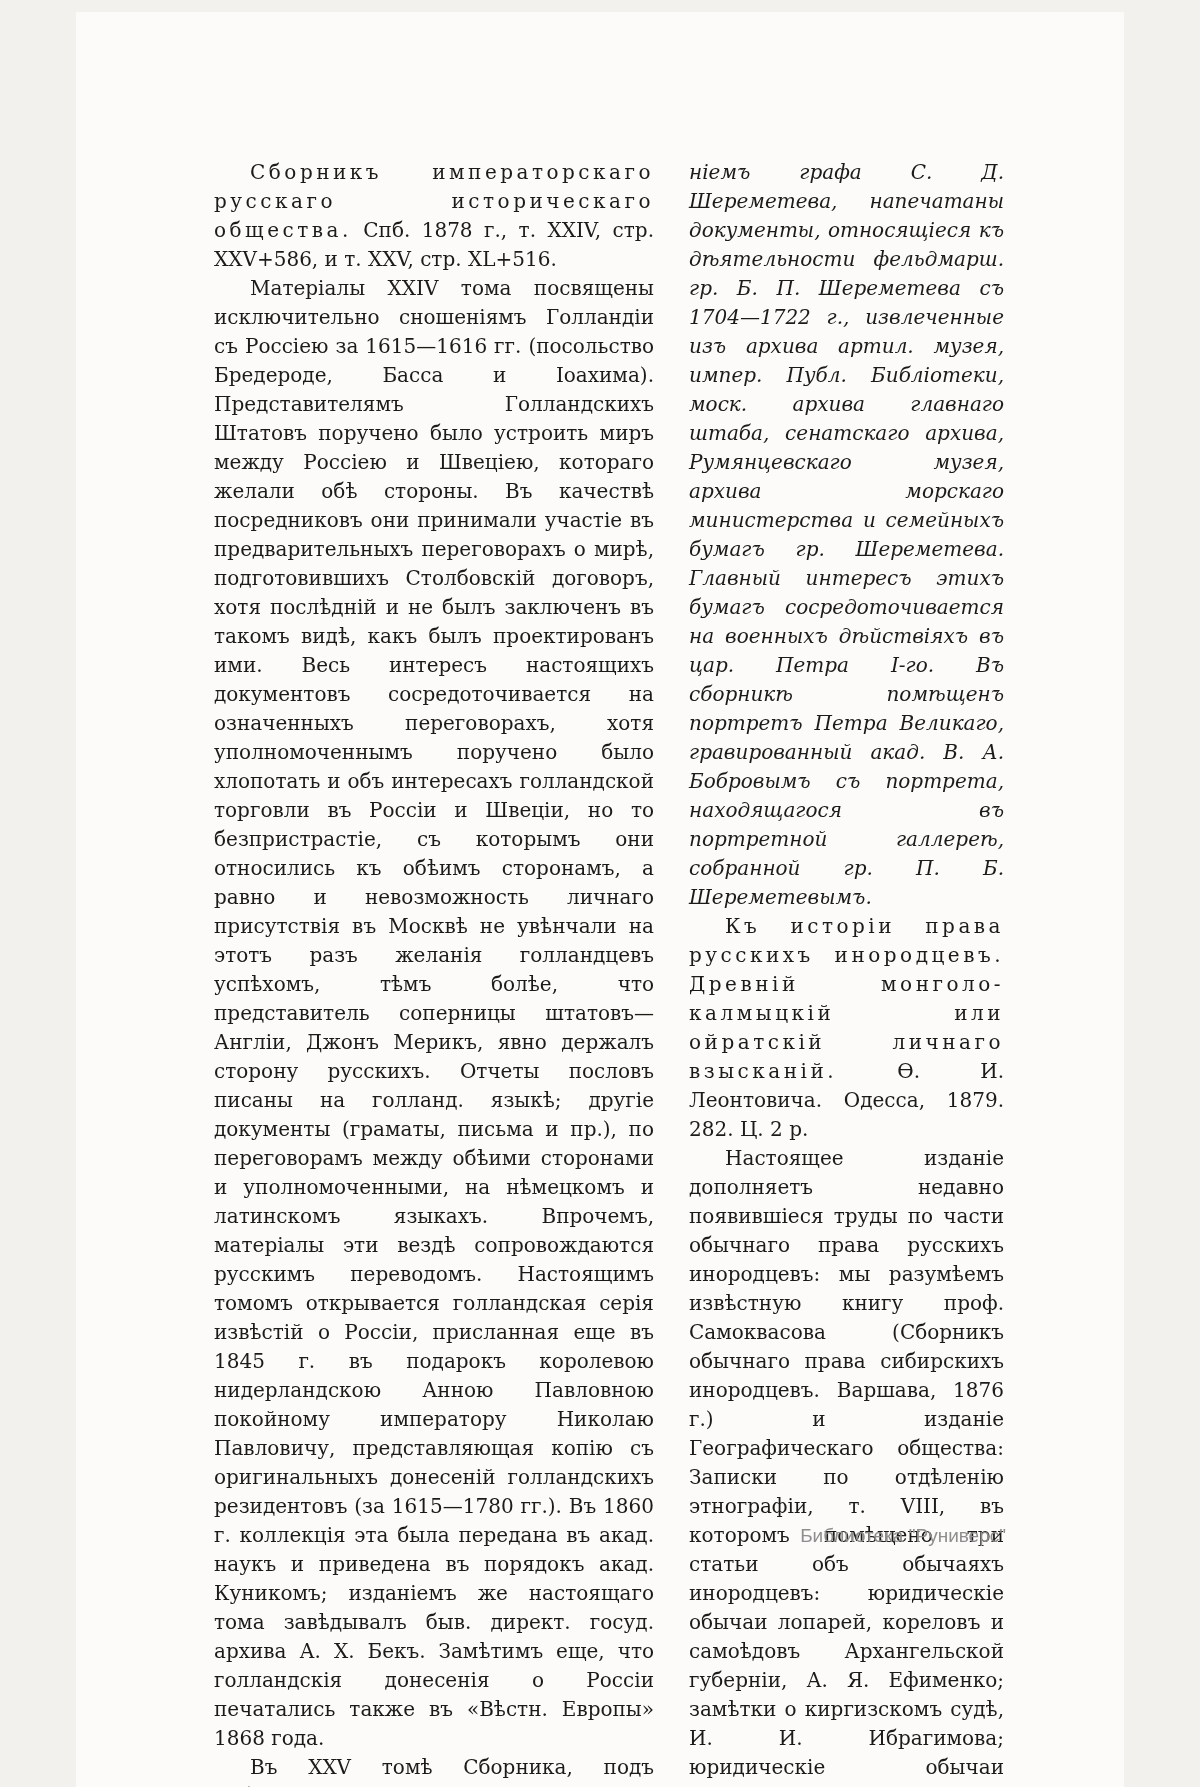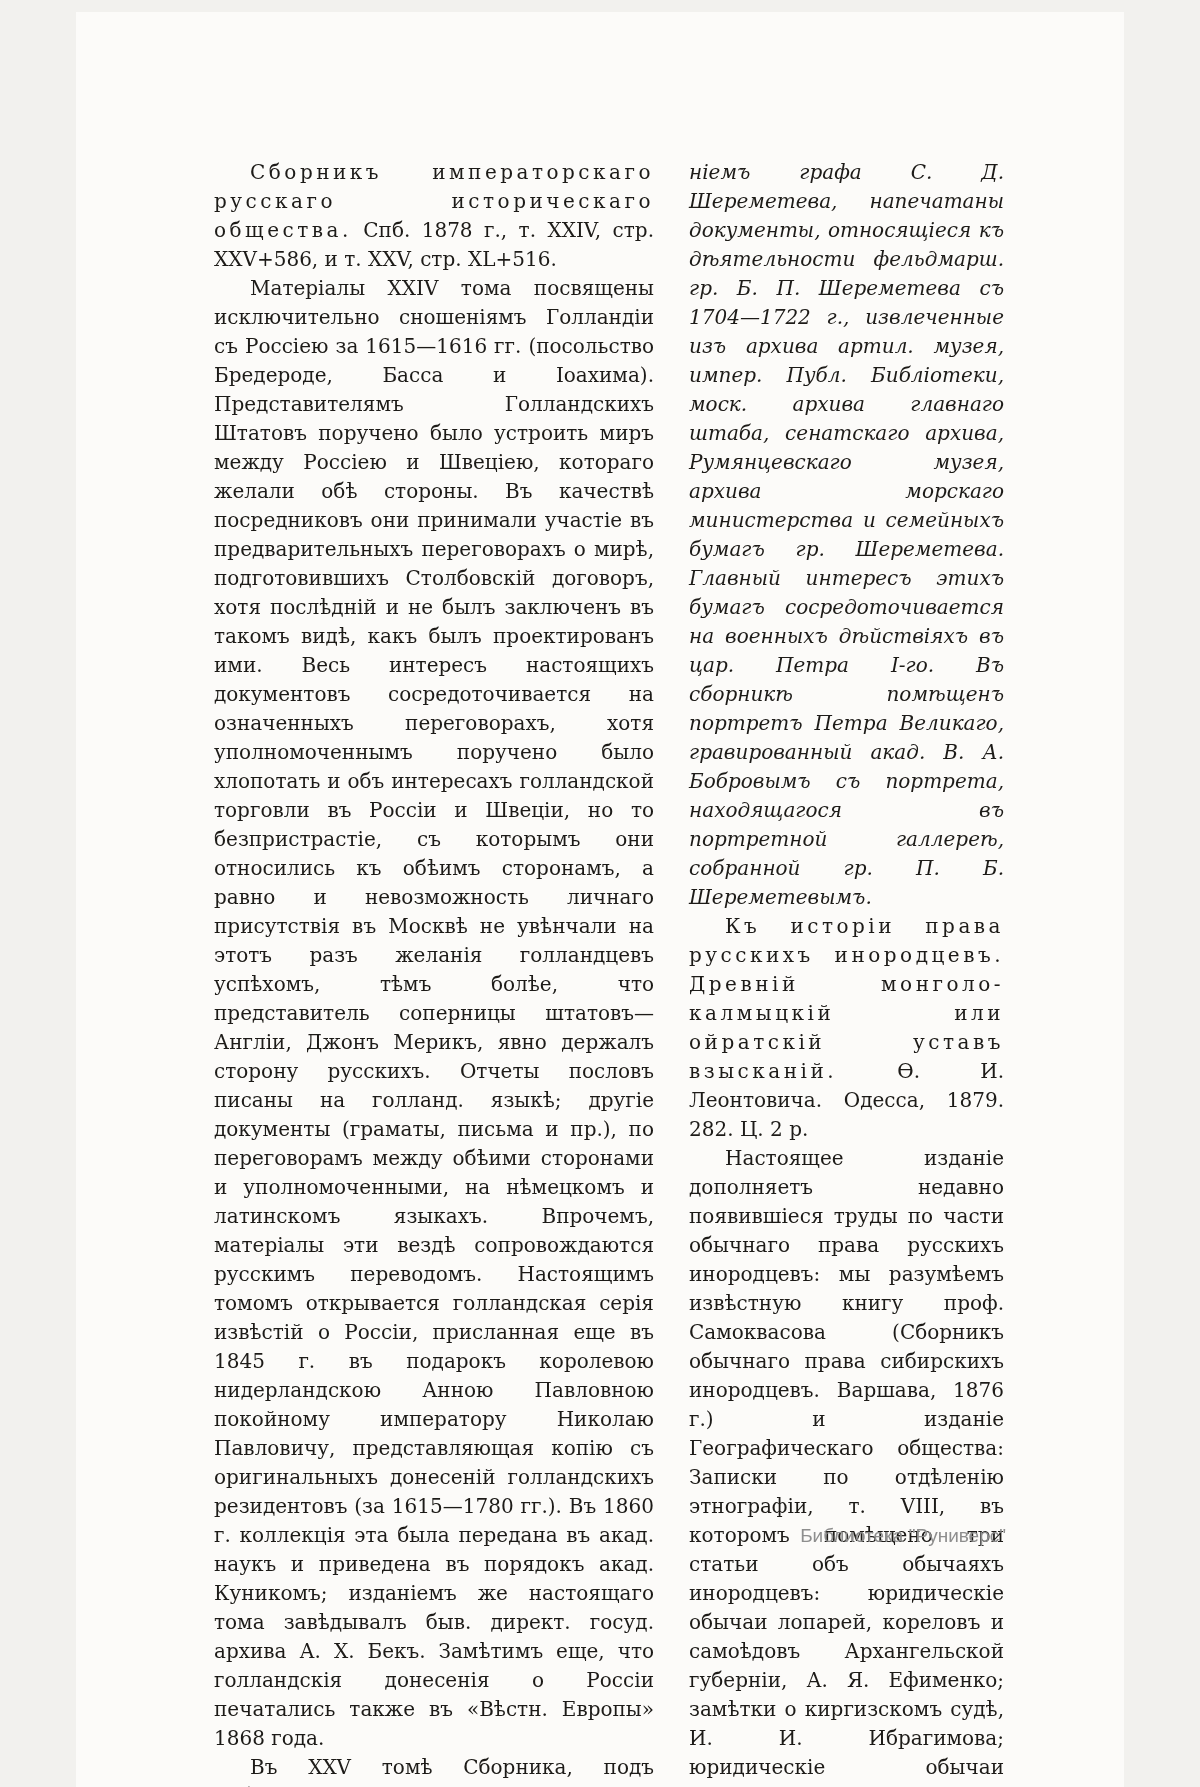--- a/index.html
+++ b/index.html
@@ -66,21 +66,21 @@
     <div class="column left">
       <p class="para heading-para"><span class="spaced">Сборникъ императорскаго русскаго историческаго общества.</span> <span>Спб. 1878 г., т. XXIV, стр. XXV+586, и т. XXV, стр. XL+516.</span></p>
       <p class="para">Матеріалы XXIV тома посвящены исключительно сношеніямъ Голландіи съ Россіею за 1615—1616 гг. (посольство Бредероде, Басса и Іоахима). Представителямъ Голландскихъ Штатовъ поручено было устроить миръ между Россіею и Швеціею, котораго желали обѣ стороны. Въ качествѣ посредниковъ они принимали участіе въ предварительныхъ переговорахъ о мирѣ, подготовившихъ Столбовскій договоръ, хотя послѣдній и не былъ заключенъ въ такомъ видѣ, какъ былъ проектированъ ими. Весь интересъ настоящихъ документовъ сосредоточивается на означенныхъ переговорахъ, хотя уполномоченнымъ поручено было хлопотать и объ интересахъ голландской торговли въ Россіи и Швеціи, но то безпристрастіе, съ которымъ они относились къ обѣимъ сторонамъ, а равно и невозможность личнаго присутствія въ Москвѣ не увѣнчали на этотъ разъ желанія голландцевъ успѣхомъ, тѣмъ болѣе, что представитель соперницы штатовъ—Англіи, Джонъ Мерикъ, явно держалъ сторону русскихъ. Отчеты пословъ писаны на голланд. языкѣ; другіе документы (граматы, письма и пр.), по переговорамъ между обѣими сторонами и уполномоченными, на нѣмецкомъ и латинскомъ языкахъ. Впрочемъ, матеріалы эти вездѣ сопровождаются русскимъ переводомъ. Настоящимъ томомъ открывается голландская серія извѣстій о Россіи, присланная еще въ 1845 г. въ подарокъ королевою нидерландскою Анною Павловною покойному императору Николаю Павловичу, представляющая копію съ оригинальныхъ донесеній голландскихъ резидентовъ (за 1615—1780 гг.). Въ 1860 г. коллекція эта была передана въ акад. наукъ и приведена въ порядокъ акад. Куникомъ; изданіемъ же настоящаго тома завѣдывалъ быв. директ. госуд. архива А. Х. Бекъ. Замѣтимъ еще, что голландскія донесенія о Россіи печатались также въ «Вѣстн. Европы» 1868 года.</p>
       <p class="para">Въ XXV томѣ Сборника, подъ наблюде-</p>
     </div>
 
     <div class="divider"></div>
 
     <div class="column right">
       <p class="para no-indent">ніемъ графа С. Д. Шереметева, напечатаны документы, относящіеся къ дѣятельности фельдмарш. гр. Б. П. Шереметева съ 1704—1722 г., извлеченные изъ архива артил. музея, импер. Публ. Библіотеки, моск. архива главнаго штаба, сенатскаго архива, Румянцевскаго музея, архива морскаго министерства и семейныхъ бумагъ гр. Шереметева. Главный интересъ этихъ бумагъ сосредоточивается на военныхъ дѣйствіяхъ въ цар. Петра I-го. Въ сборникѣ помѣщенъ портретъ Петра Великаго, гравированный акад. В. А. Бобровымъ съ портрета, находящагося въ портретной галлереѣ, собранной гр. П. Б. Шереметевымъ.</p>
-      <p class="para heading-para"><span class="spaced">Къ исторіи права русскихъ инородцевъ. Древній монголо-калмыцкій или ойратскій уставъ взысканій.</span> <span>Ѳ. И. Леонтовича. Одесса, 1879. 282. Ц. 2 р.</span></p>
+      <p class="para heading-para"><span class="spaced">Къ исторіи права русскихъ инородцевъ. Древній монголо-калмыцкій или ойратскій личнаго взысканій.</span> <span>Ѳ. И. Леонтовича. Одесса, 1879. 282. Ц. 2 р.</span></p>
       <p class="para">Настоящее изданіе дополняетъ недавно появившіеся труды по части обычнаго права русскихъ инородцевъ: мы разумѣемъ извѣстную книгу проф. Самоквасова (Сборникъ обычнаго права сибирскихъ инородцевъ. Варшава, 1876 г.) и изданіе Географическаго общества: Записки по отдѣленію этнографіи, т. VIII, въ которомъ помѣщено три статьи объ обычаяхъ инородцевъ: юридическіе обычаи лопарей, кореловъ и самоѣдовъ Архангельской губерніи, А. Я. Ефименко; замѣтки о киргизскомъ судѣ, И. И. Ибрагимова; юридическіе обычаи якутовъ, князя Н. А. Кострова (1—299 стр.), извѣстнаго, кромѣ того, многими статьями по быту инородцевъ. Трудъ Ѳ. И. Леонтовича былъ первоначально помѣщенъ въ Запискахъ Новорос. университета, гл. XXVIII и XXIX. Ойратскій уставъ принадлежитъ къ числу весьма немногихъ, оффиціально признанныхъ сборниковъ инородческихъ племенныхъ законовъ, дѣйствовавшихъ на юго-восточныхъ окраинахъ Россіи. Онъ былъ составленъ въ 1640 г. въ древней Зюнгаріи, на общемъ съѣздѣ монгольскихъ и ойратскихъ вождей, а со времени подчиненія калмыковъ русской власти и до послѣдняго времени удерживаетъ, въ нѣкоторыхъ своихъ частяхъ, значеніе мѣстныхъ зако-</p>
     </div>
 
   </div>
 
   <div class="watermark">Библиотека "Руниверс"</div>
 
 </div>
 
 </body></html>

